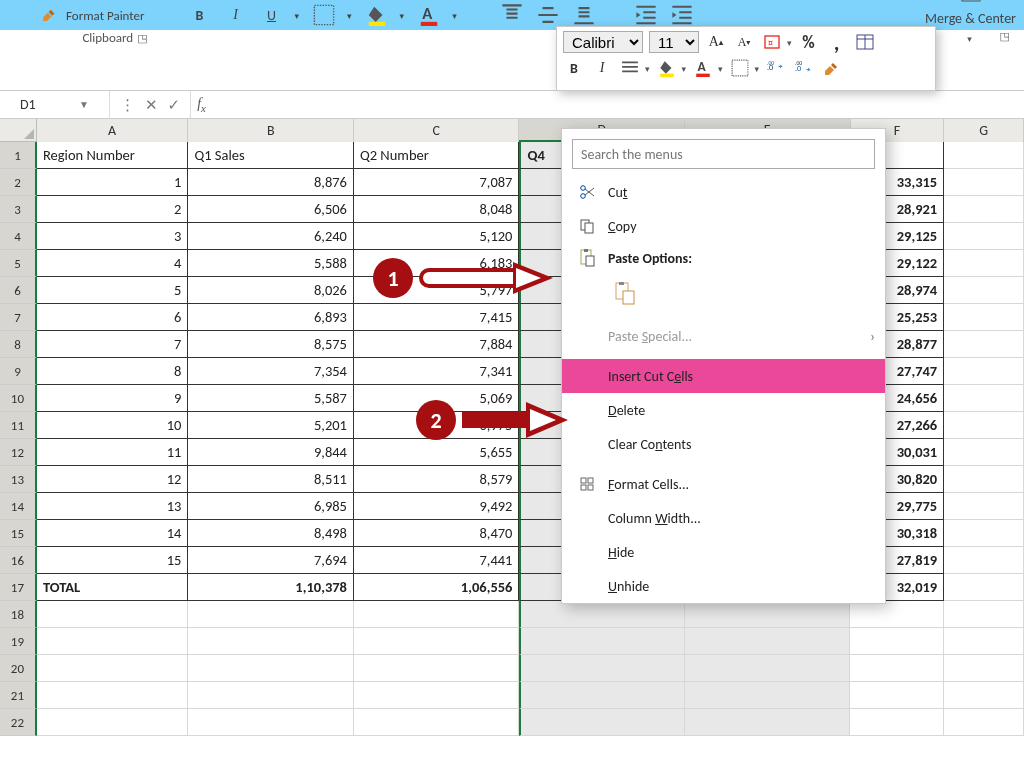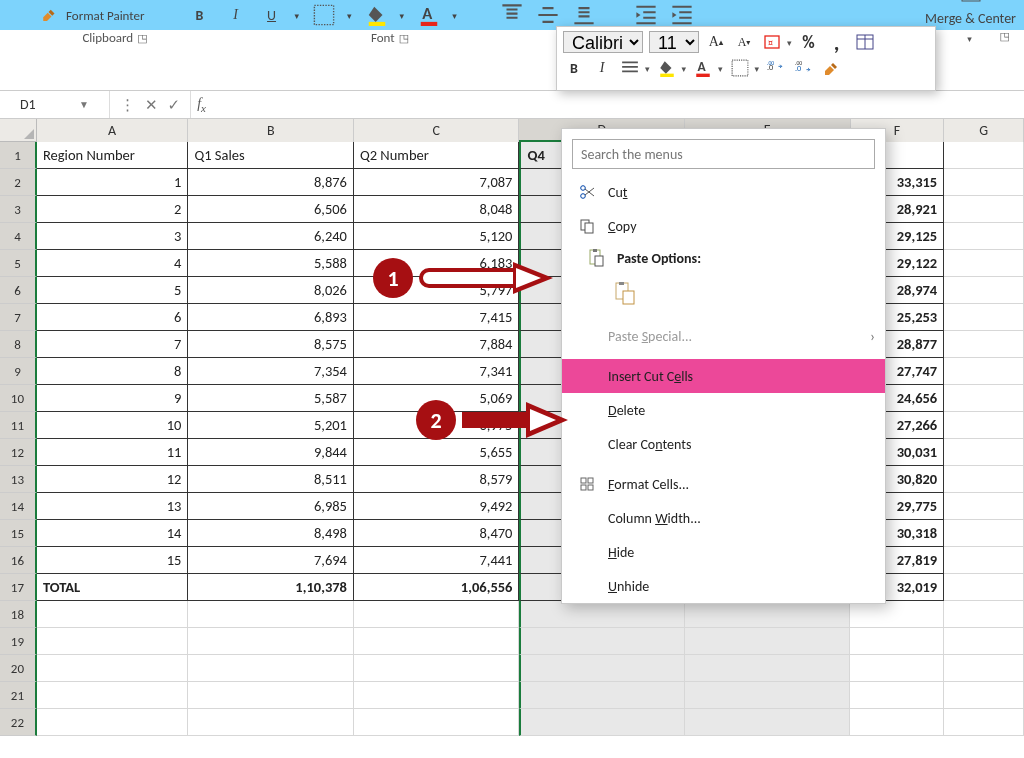--- a/index.html
+++ b/index.html
@@ -40,21 +40,21 @@
   .group-font{width:320px;text-align:center;}
   .dlg-launcher{font-size:11px;color:#666;margin-left:4px;}
 
   
   .mini-toolbar{
     position:absolute;left:556px;top:26px;width:380px;height:65px;
     background:#fff;border:1px solid #c9c9c9;box-shadow:3px 3px 10px rgba(0,0,0,0.25);
     display:flex;flex-direction:column;padding:4px 6px;gap:4px;z-index:10;
   }
   .mini-row{display:flex;align-items:center;gap:6px;}
-  .mini-select{border:1px solid #aaa;height:22px;font-size:18px;padding:0 4px;}
+  .mini-select{border:1px solid #aaa;height:22px;font-size:15px;padding:0 4px;}
   .tb-btn{display:inline-flex;align-items:center;justify-content:center;width:22px;height:22px;color:#333;}
   .tb-btn svg{width:18px;height:18px;display:block;}
   .dd-arrow{font-size:9px;color:#555;margin-left:-2px;}
 
   
   .namebar{
     height:29px;display:flex;align-items:center;border-top:1px solid #ccc;border-bottom:1px solid #ccc;
     margin-top:36px;
   }
   .name-box{
@@ -184,21 +184,20 @@
         <path d="M4 9h4m4 0h4" stroke="#555"></path>
         <path d="M7 6l3 3-3 3M13 6l-3 3 3 3" stroke="#555" fill="none"></path>
       </svg>
     <span>Merge &amp; Center</span>
     <span class="dd-arrow">▾</span>
   </div>
 </div>
 
 <div class="ribbon-groups">
   <span class="group-label group-clipboard"><span>Clipboard</span><span class="dlg-launcher">◳</span></span>
-  <span class="group-label group-font"><span>Font</span><span class="dlg-launcher">◳</span></span>
   <span style="flex:1"></span>
   <span class="dlg-launcher" style="margin-right:14px">◳</span>
 </div>
 
 <div class="mini-toolbar">
   <div class="mini-row">
     <select class="mini-select" style="width:80px" value="Calibri"><option>Calibri</option></select>
     <select class="mini-select" style="width:50px"><option>11</option></select>
     <span class="tb-btn" style="font-family:serif;">A<sup style="font-size:9px;">▴</sup></span>
     <span class="tb-btn" style="font-family:serif;font-size:12px;">A<sup style="font-size:8px;">▾</sup></span>
@@ -534,21 +533,21 @@
   </div>
   <div class="ctx-item">
     <span class="icon">
         <svg width="16" height="16" viewBox="0 0 16 16">
           <rect x="2" y="2" width="8" height="10" fill="none" stroke="#555"></rect>
           <rect x="6" y="5" width="8" height="10" fill="#fff" stroke="#555"></rect>
         </svg>
       </span>
     <span class="label"><u class="acc">C</u>opy</span>
   </div>
-  <div class="ctx-item" style="height:30px;margin-left:9px;">
+  <div class="ctx-item" style="height:30px;">
     <span class="icon">
         <svg width="16" height="18" viewBox="0 0 16 18">
           <rect x="2" y="1" width="10" height="14" fill="none" stroke="#9a6"></rect>
           <rect x="5" y="0" width="4" height="3" fill="#777"></rect>
           <rect x="7" y="7" width="8" height="10" fill="#fff" stroke="#555"></rect>
         </svg>
       </span>
     <span class="label" style="font-weight:700;">Paste Options:</span>
   </div>
   <div class="ctx-paste-opts">

